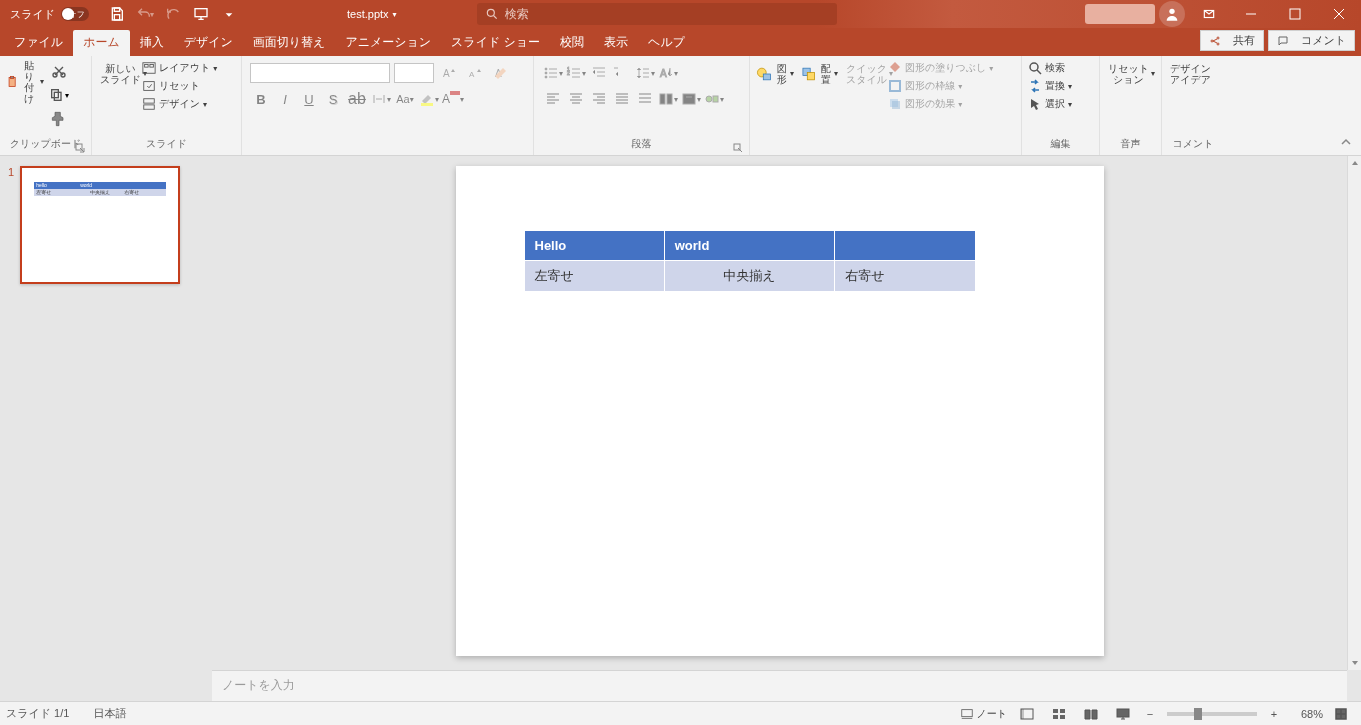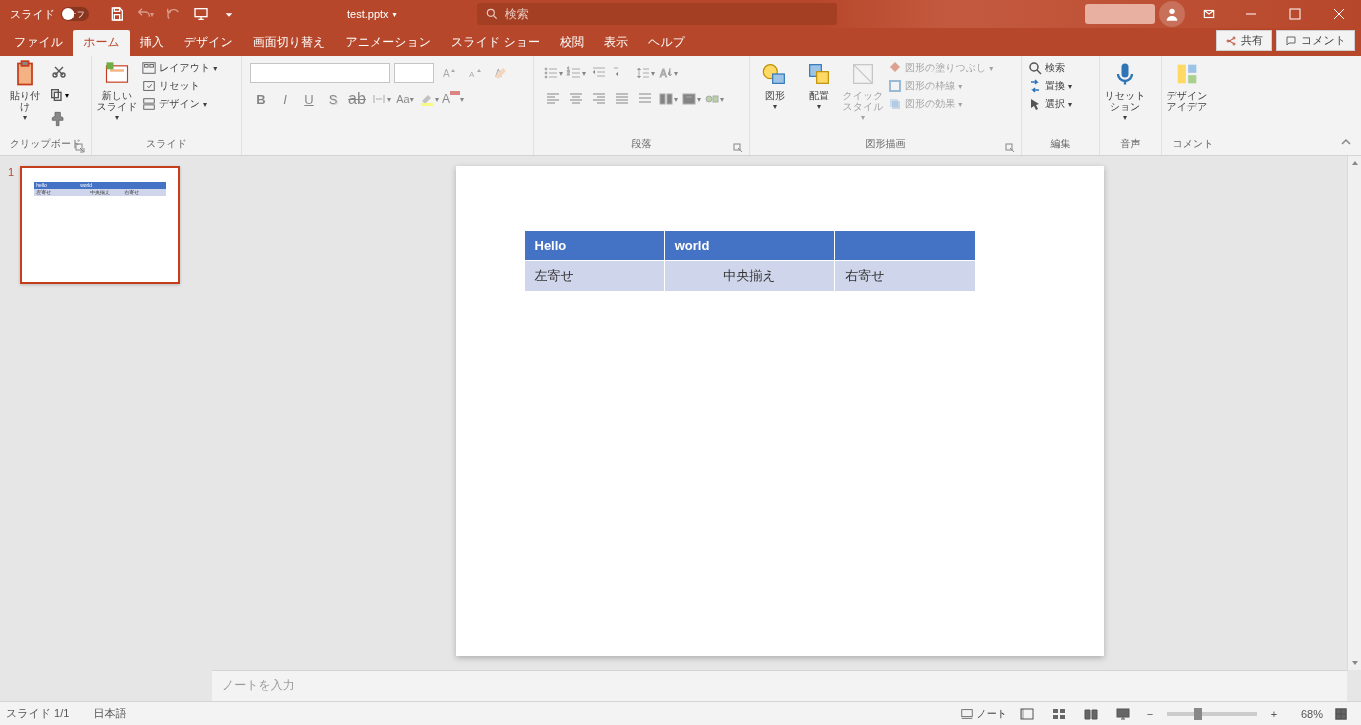--- a/index.html
+++ b/index.html
@@ -26,31 +26,31 @@
 .avatar { width: 26px; height: 26px; background: #c8705a; border-radius: 50%; display: flex; align-items: center; justify-content: center; margin-right: 8px; }
 .avatar svg { width: 16px; height: 16px; fill: #fff; }
 .ribbon-display { width: 32px; height: 28px; display: flex; align-items: center; justify-content: center; margin-right: 4px; }
 .ribbon-display svg { width: 14px; height: 14px; }
 
 
 .ribbon-tabs { height: 28px; background: #b7472a; display: flex; align-items: flex-end; padding: 0 4px; position: relative; }
 .rtab { padding: 4px 10px 5px; color: #fff; font-size: 12px; cursor: pointer; text-align: center; }
 .rtab.active { background: #f3f3f3; color: #b7472a; border-radius: 2px 2px 0 0; }
 .ribbon-tabs .right-actions { position: absolute; right: 6px; top: 2px; display: flex; gap: 4px; }
-.raction { background: #f3f3f3; color: #404040; font-size: 11px; padding: 2px 8px; display: flex; align-items: center; gap: 4px; border: 1px solid #d0d0d0; cursor: pointer; }
+.raction { background: #f3f3f3; color: #404040; font-size: 11px; padding: 2px 8px; display: flex; align-items: center; gap: 12px; border: 1px solid #d0d0d0; cursor: pointer; }
 .raction svg { width: 12px; height: 12px; }
 
 
 .ribbon { height: 100px; background: #f3f3f3; border-bottom: 1px solid #d4d4d4; display: flex; position: relative; }
 .rgroup { border-right: 1px solid #e1e1e1; padding: 2px 4px 0; display: flex; flex-direction: column; }
 .rgroup-body { flex: 1; display: flex; align-items: flex-start; gap: 2px; }
 .rgroup-label { height: 18px; font-size: 10px; color: #666; text-align: center; position: relative; }
 .rgroup-label .launcher { position: absolute; right: 2px; bottom: 2px; width: 10px; height: 10px; }
 .rgroup-label .launcher svg { width: 10px; height: 10px; }
-.big-btn { width: 42px; display: flex; flex-direction: column; align-items: center; gap: 2px; padding: 2px 2px 0; cursor: pointer; font-size: 10px; color: #404040; text-align: center; line-height: 1.1; }
+.big-btn { width: 42px; display: flex; flex-direction: row; align-items: center; gap: 2px; padding: 2px 2px 0; cursor: pointer; font-size: 10px; color: #404040; text-align: center; line-height: 1.1; }
 .big-btn svg { width: 28px; height: 28px; }
 .big-btn .caret { font-size: 8px; }
 .mini-col { display: flex; flex-direction: column; gap: 2px; padding: 2px 0; }
 .mini-btn { width: 22px; height: 22px; display: flex; align-items: center; justify-content: center; cursor: pointer; }
 .mini-btn svg { width: 16px; height: 16px; }
 .mini-row { display: flex; gap: 1px; align-items: center; }
 .small-labeled { display: flex; align-items: center; gap: 3px; font-size: 10px; color: #404040; cursor: pointer; padding: 1px 2px; }
 .small-labeled svg { width: 14px; height: 14px; }
 .small-labeled .caret { font-size: 8px; }
 .combo { height: 20px; border: 1px solid #c5c5c5; background: #fff; font-size: 11px; display: flex; align-items: center; padding: 0 4px; color: #888; }
@@ -505,24 +505,20 @@
         <div class="small-labeled disabled">
             <svg viewBox="0 0 14 14">
               <rect x="2" y="2" width="8" height="8" fill="#9dc3e6"></rect>
               <rect x="4" y="4" width="8" height="8" fill="#2e75b6" opacity="0.5"></rect>
             </svg>
             <span>図形の効果</span>
             <span class="caret">▾</span>
           </div>
       </div>
     </div>
-    <div class="rgroup-label"><span>図形描画</span><span class="launcher"><svg viewBox="0 0 10 10" fill="none" stroke="#888">
-            <rect x="1" y="1" width="6" height="6"></rect>
-            <path d="M5 5l4 4"></path>
-          </svg></span></div>
   </div>
 
   <div class="rgroup" style="width:78px">
     <div class="rgroup-body">
         <div class="mini-col" style="justify-content:space-around">
       <div class="small-labeled">
             <svg viewBox="0 0 14 14" fill="none" stroke="#555" stroke-width="1.5">
               <circle cx="6" cy="6" r="4"></circle>
               <path d="M13 13l-4-4"></path>
             </svg>

